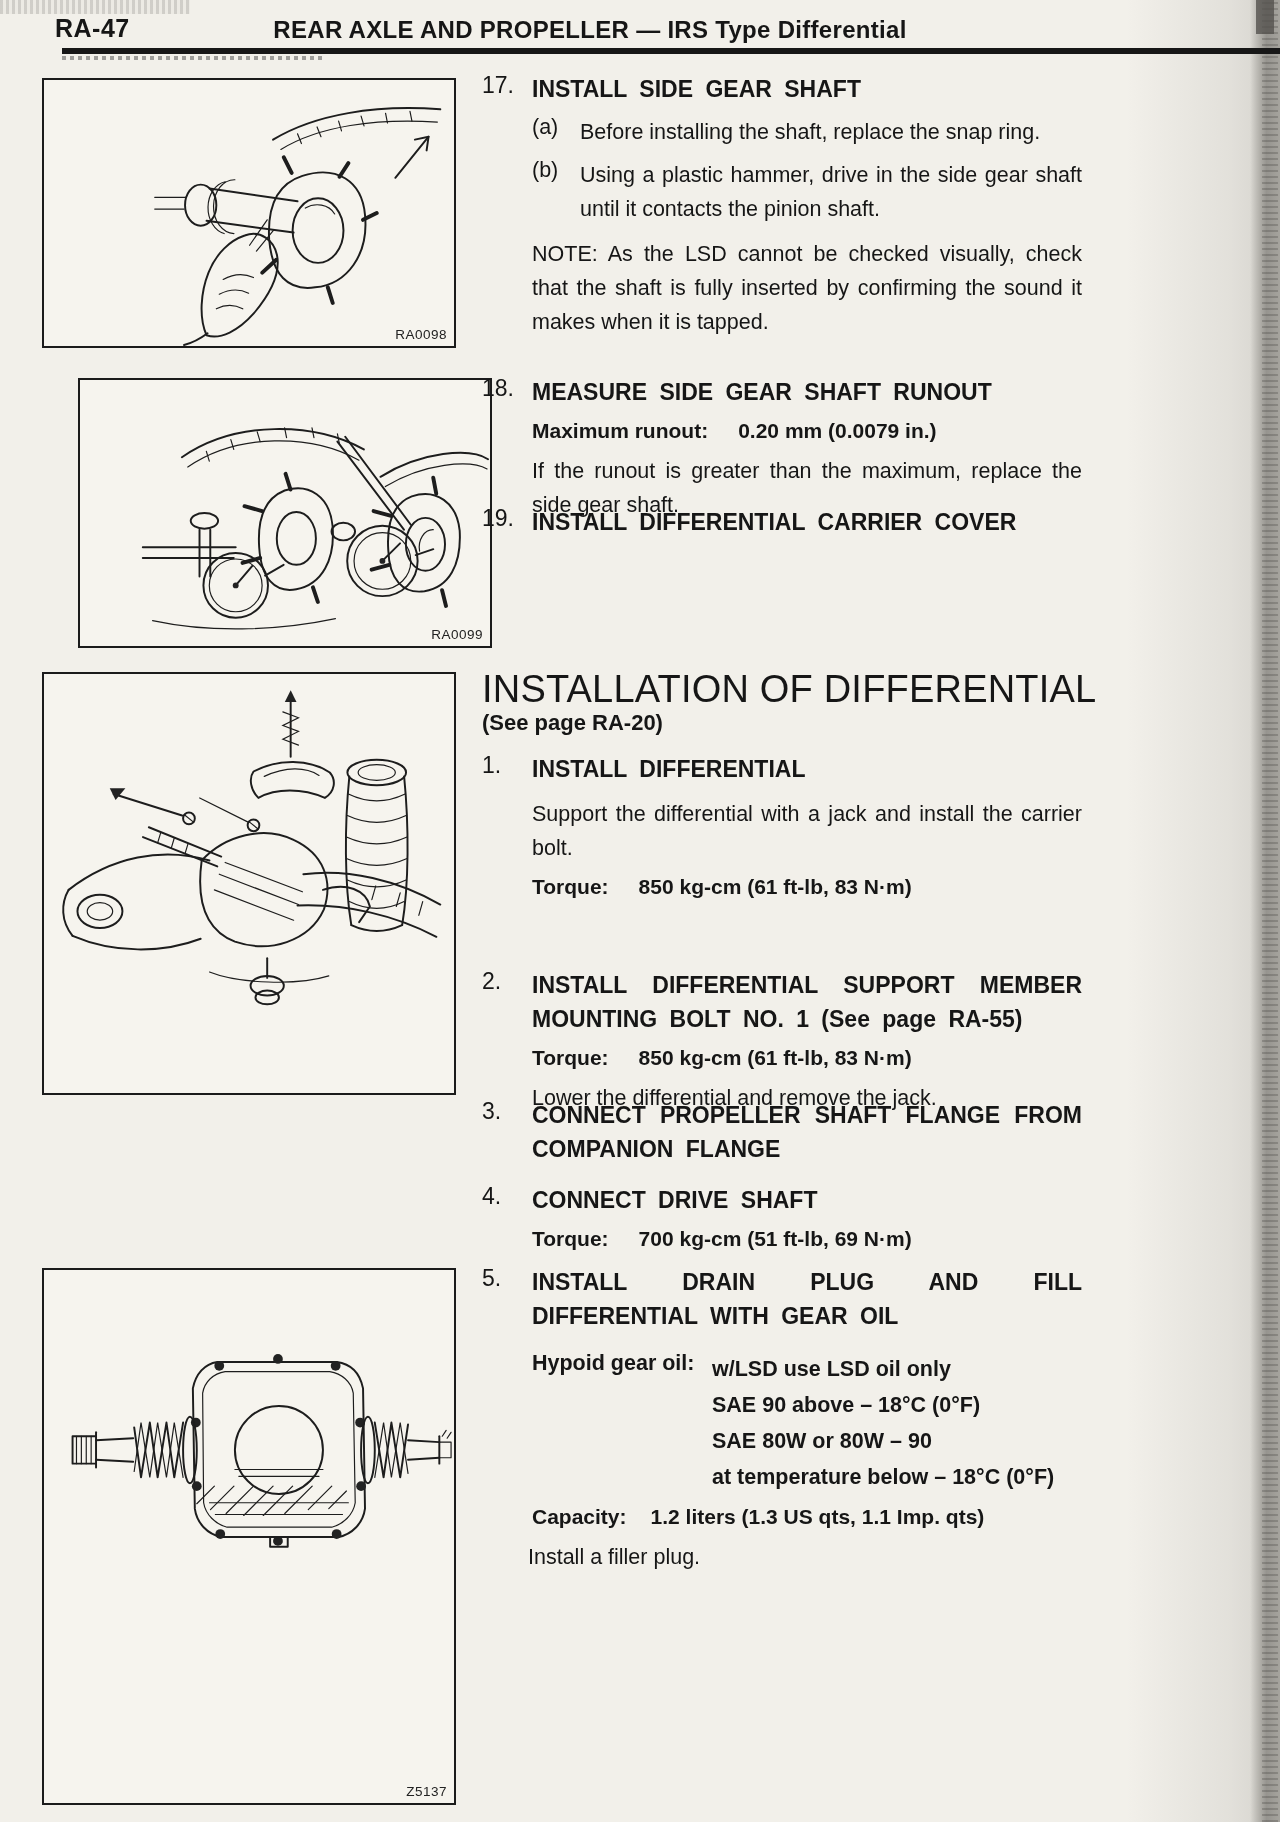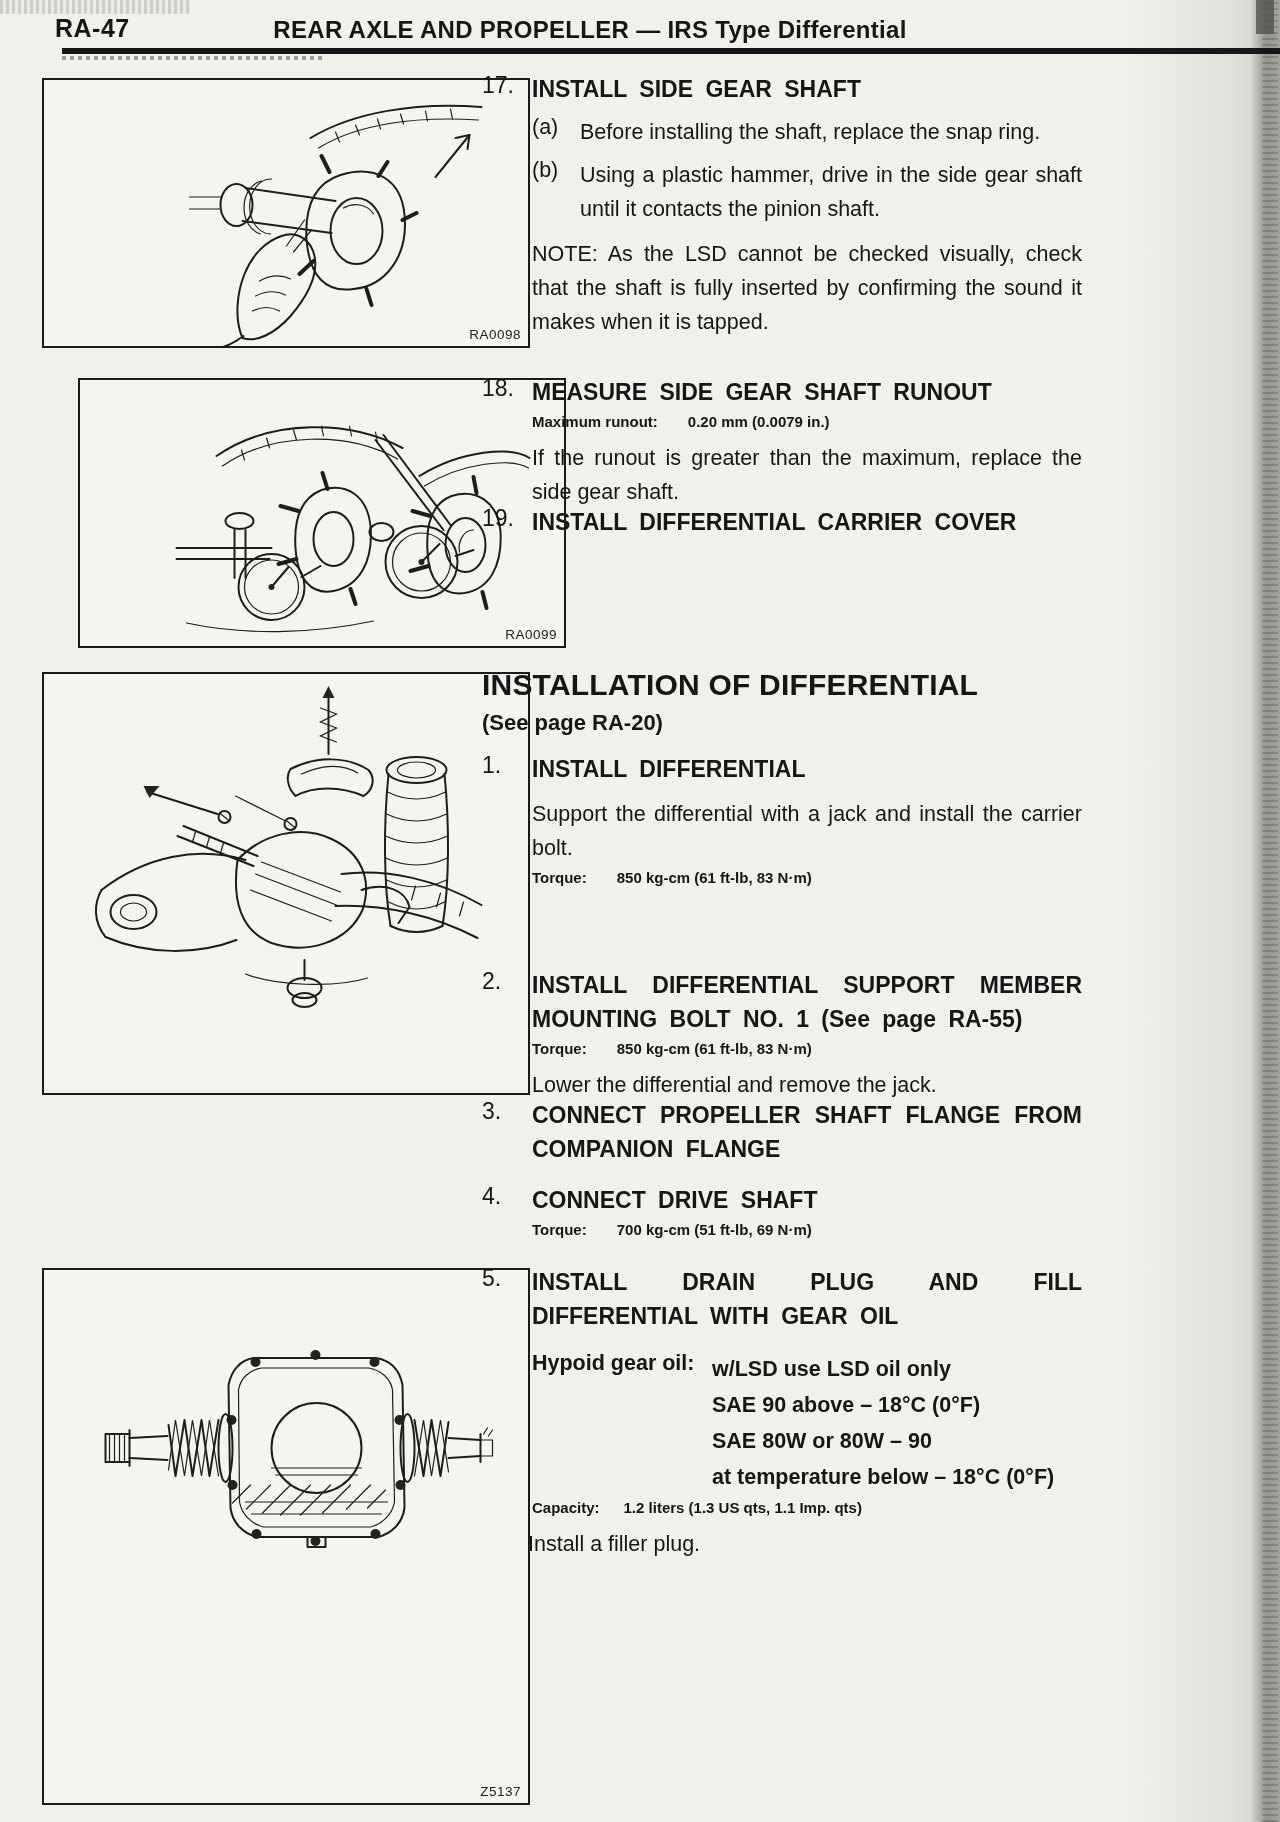--- a/index.html
+++ b/index.html
@@ -31,39 +31,39 @@
   .binding-darktop{
     position:absolute;right:6px;top:0;width:18px;height:34px;background:#55534f;opacity:.8;
   }
   
   .page-code{position:absolute;left:55px;top:14px;font-size:25px;font-weight:bold;letter-spacing:.5px;}
   .page-title{position:absolute;left:250px;top:16px;width:680px;text-align:center;font-size:24px;font-weight:bold;letter-spacing:.3px;}
   .header-rule{position:absolute;left:62px;top:48px;width:1218px;height:6px;background:#171717;}
   .header-rule-dots{position:absolute;left:62px;top:56px;width:260px;height:4px;
     background:repeating-linear-gradient(90deg,#4a4a4a 0 4px,transparent 4px 8px);opacity:.5;}
   
-  .fig{position:absolute;left:42px;width:488px;border:2px solid #1b1b1b;background:#f6f4ee;box-sizing:border-box;padding-left:9px;}
+  .fig{position:absolute;left:42px;width:414px;border:2px solid #1b1b1b;background:#f6f4ee;box-sizing:border-box;padding-left:9px;}
   .fig svg{display:block;width:100%;height:100%;}
   .fig-label{position:absolute;right:7px;bottom:4px;font-size:13.5px;letter-spacing:.5px;color:#222;}
   .ln{stroke:#1d1d1d;stroke-width:2;fill:none;stroke-linecap:round;stroke-linejoin:round;}
   .ln-thin{stroke:#1d1d1d;stroke-width:1.2;fill:none;stroke-linecap:round;}
   .ln-thick{stroke:#1d1d1d;stroke-width:4;fill:none;stroke-linecap:round;}
   .fill-dark{fill:#222;stroke:none;}
   
   .step{position:absolute;left:482px;width:600px;}
   .step-head{display:grid;grid-template-columns:50px 1fr;align-items:start;}
   .step-num{font-size:23px;font-weight:normal;}
   .step-title{font-size:23px;font-weight:bold;line-height:34px;word-spacing:6px;text-align:justify;}
   .sub-item{display:grid;grid-template-columns:48px 1fr;margin-left:50px;margin-top:9px;}
   .sub-letter{font-size:21.5px;}
   .sub-text{font-size:21.5px;line-height:34px;text-align:justify;}
   .para{margin-left:50px;margin-top:11px;font-size:21.5px;line-height:34px;text-align:justify;}
-  .spec-line{margin-left:50px;margin-top:4px;font-size:15px;font-weight:bold;}
+  .spec-line{margin-left:50px;margin-top:10px;font-size:21px;font-weight:bold;}
   .spec-gap{display:inline-block;width:30px;}
-  .big-heading{position:absolute;left:482px;top:668px;font-size:30px;font-weight:bold;letter-spacing:.2px;}
+  .big-heading{position:absolute;left:482px;top:668px;font-size:38px;font-weight:normal;letter-spacing:.2px;}
   .sub-heading{position:absolute;left:482px;top:710px;font-size:22px;font-weight:bold;}
   .oil-block{display:grid;grid-template-columns:180px 1fr;margin-left:50px;margin-top:18px;}
   .oil-label{font-size:21.5px;font-weight:bold;}
   .oil-lines div{font-size:21.5px;font-weight:bold;line-height:36px;}
 </style>
 </head>
 <body>
 
 <div class="page">
 

